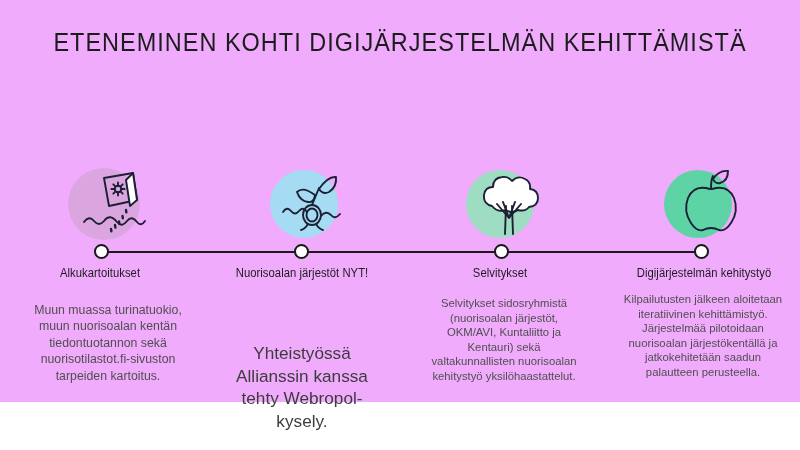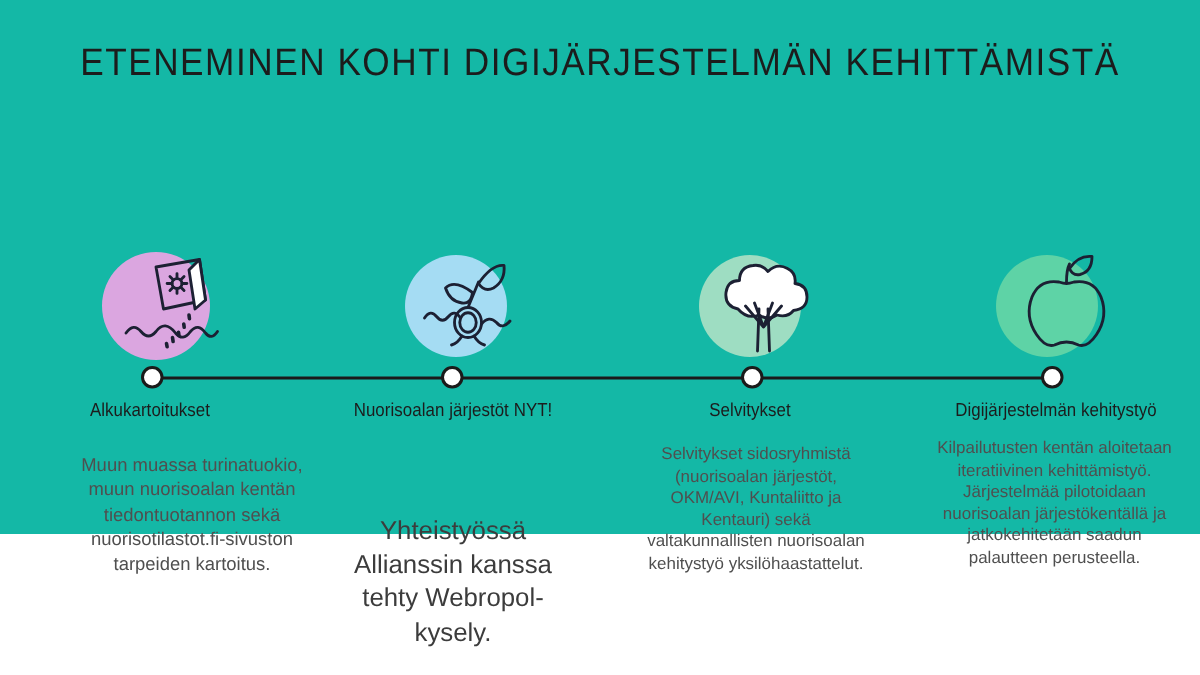--- a/index.html
+++ b/index.html
@@ -13,22 +13,22 @@
     background: #ffffff;
     font-family: "Liberation Sans", sans-serif;
     overflow: hidden;
     position: relative;
     color: #231f20;
   }
 
   #slide {
     position: relative;
     width: 800px;
-    height: 356px;
-    background: #14b8a6;
+    height: 402px;
+    background: #f0abfc;
   }
 
   
   #title {
     position: absolute;
     left: 0;
     top: 28px;
     width: 800px;
     text-align: center;
     font-family: "Liberation Sans", sans-serif;
@@ -91,21 +91,21 @@
   
   .ms-desc {
     position: absolute;
     text-align: center;
     color: #4f4f4f;
     font-family: "Liberation Sans", sans-serif;
     font-weight: 400;
   }
   .desc-0 {
     left: 28px;  top: 302px;  width: 160px;
-    font-size: 12.3px; line-height: 16.4px; margin-left: 20px;
+    font-size: 12.3px; line-height: 16.4px;
   }
   .desc-1 {
     left: 228px; top: 342px;  width: 148px;
     font-size: 17.2px; line-height: 22.5px;
     color: #3c3c3c;
   }
   .desc-2 {
     left: 430px; top: 296px;  width: 148px;
     font-size: 11.3px; line-height: 14.6px;
   }
@@ -230,15 +230,15 @@
       <path d="M35 20 q0 -8 2 -12"></path>
 
       <path d="M37 11 q6 -9 15 -8 q0 10 -8 12 q-5 1 -7 -4 Z"></path>
     </g>
   </svg>
 
   <div class="node-dot" style="left:700px;"></div>
 
   <div class="ms-label" style="left:608px; width:192px;">Digijärjestelmän kehitystyö</div>
 
-  <div class="ms-desc desc-3">Kilpailutusten kentän aloitetaan iteratiivinen kehittämistyö. Järjestelmää pilotoidaan nuorisoalan järjestökentällä ja jatkokehitetään saadun palautteen perusteella.</div>
+  <div class="ms-desc desc-3">Kilpailutusten jälkeen aloitetaan iteratiivinen kehittämistyö. Järjestelmää pilotoidaan nuorisoalan järjestökentällä ja jatkokehitetään saadun palautteen perusteella.</div>
 
 </div>
 
 </body></html>

